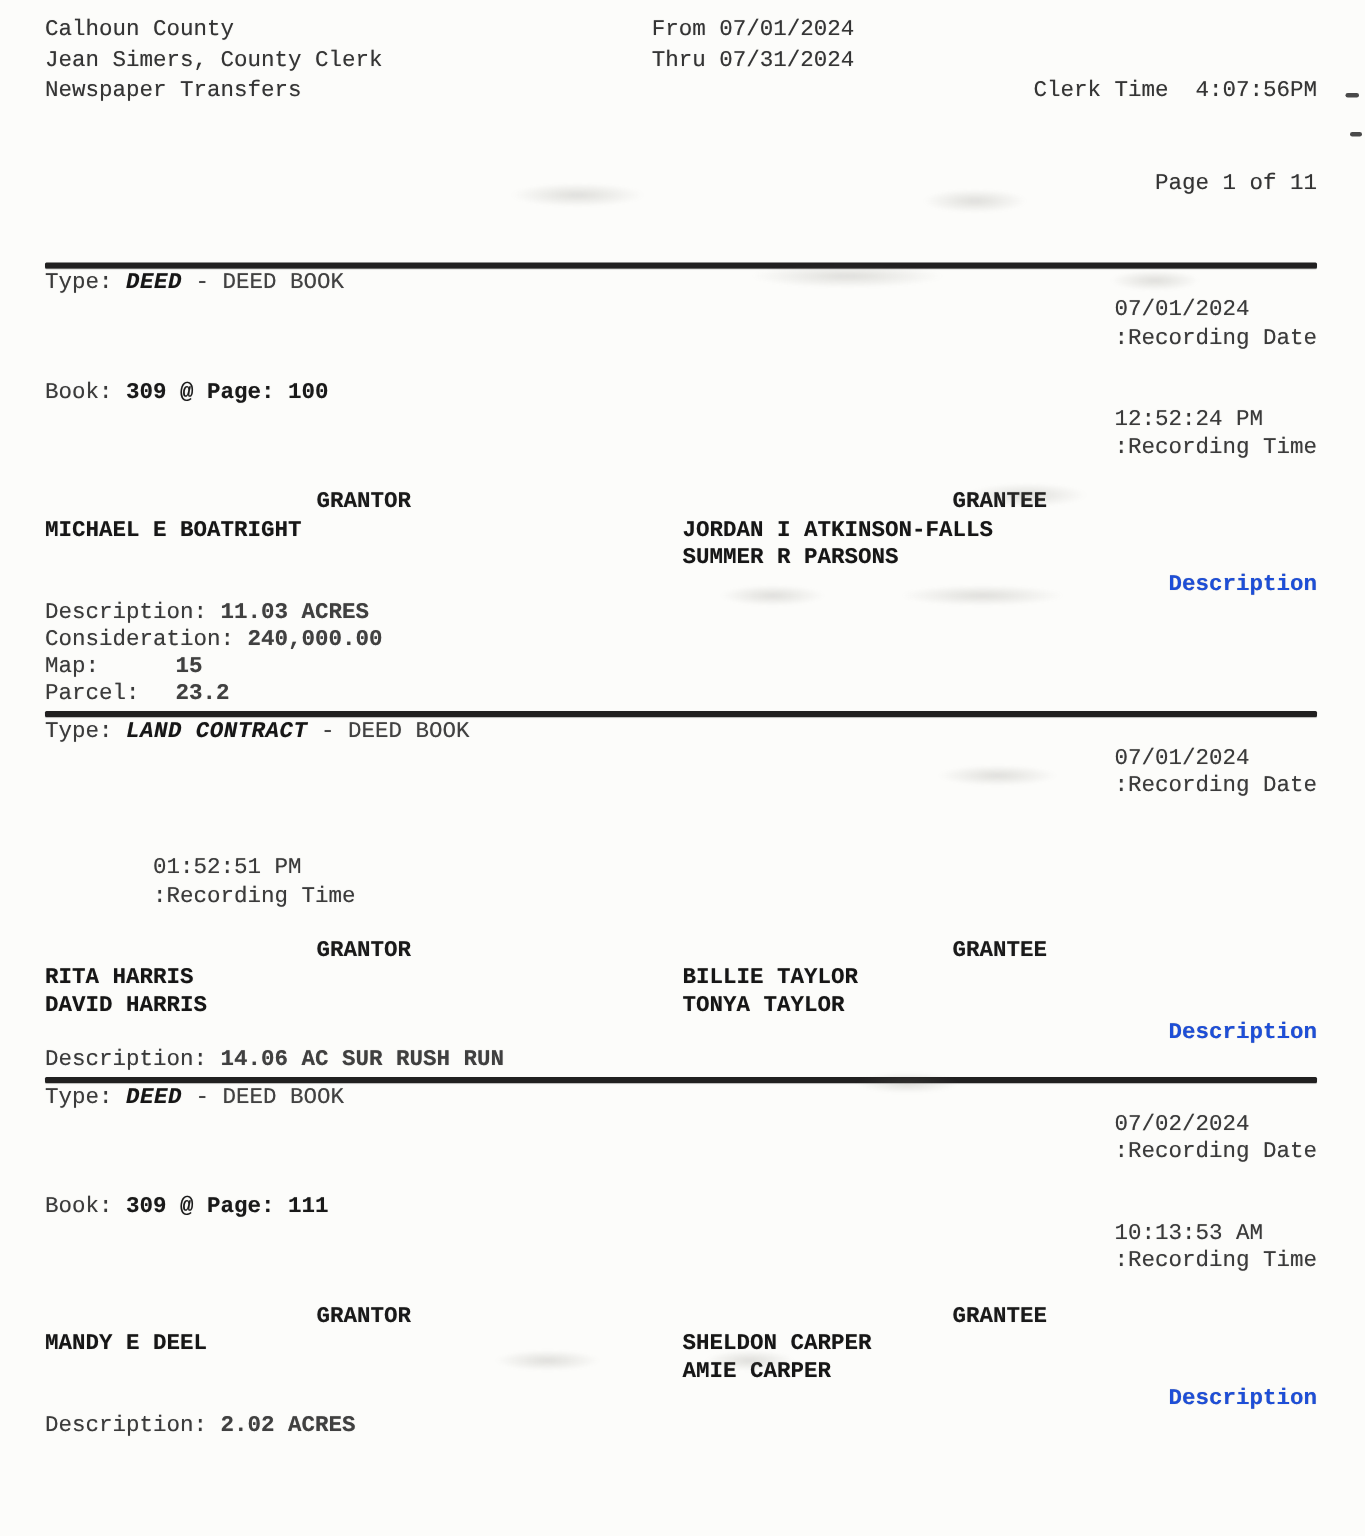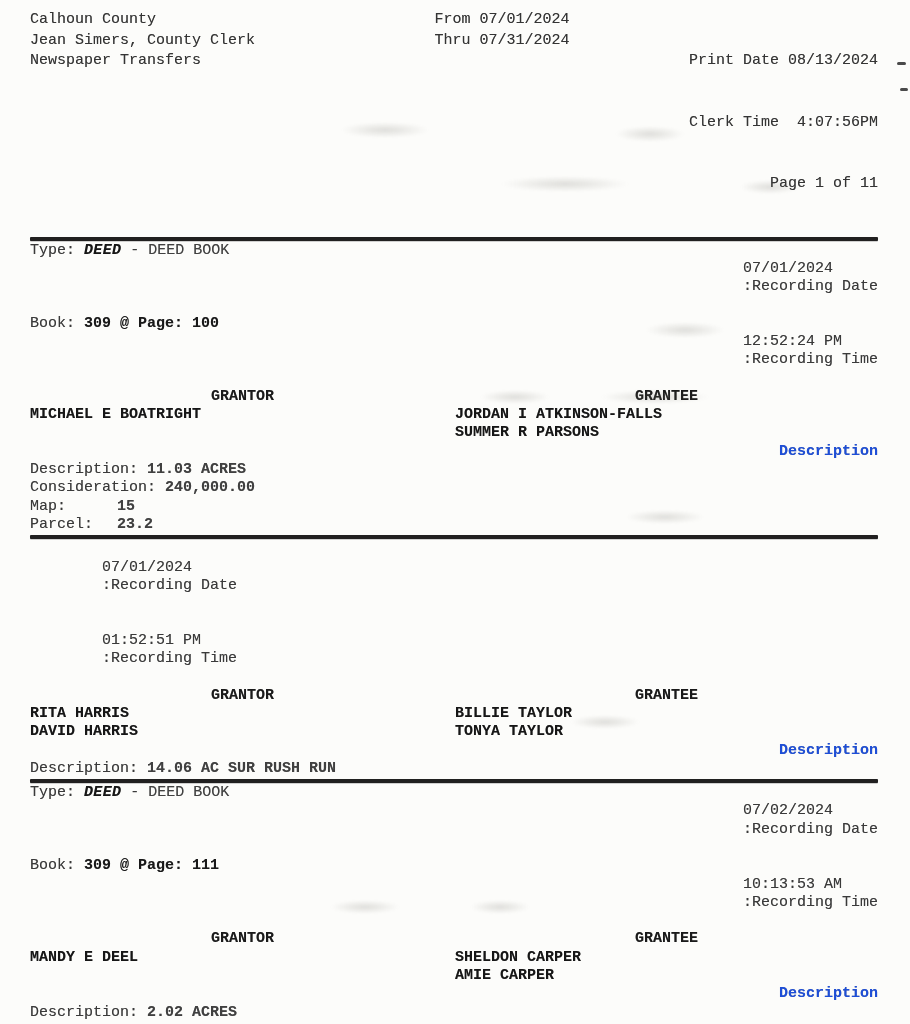--- a/index.html
+++ b/index.html
@@ -51,21 +51,20 @@
     <div class="h-left">
       <div>Calhoun County</div>
       <div>Jean Simers, County Clerk</div>
       <div>Newspaper Transfers</div>
     </div>
     <div class="h-mid">
       <div>From 07/01/2024</div>
       <div>Thru 07/31/2024</div>
     </div>
     <div class="h-right">
-      <div>Print Date 08/13/2024</div>
       <div>Clerk Time  4:07:56PM</div>
       <div>Page 1 of 11</div>
     </div>
   </header>
 
   <div class="rule"></div>
 
   <div id="records">
   <section class="record">
     <div class="row">
@@ -111,20 +110,26 @@
     <div class="details">
           <div class="detail-row"><span class="lbl">Description:</span> <span class="val">11.03 ACRES</span></div>
           <div class="detail-row"><span class="lbl">Consideration:</span> <span class="val">240,000.00</span></div>
           <div class="detail-row"><span class="lbl fixw">Map:</span> <span class="val">15</span></div>
           <div class="detail-row"><span class="lbl fixw">Parcel:</span> <span class="val">23.2</span></div>
         </div>
   </section>
 <div class="rule"></div>
   <section class="record">
     <div class="row">
+      <span class="left">
+        <span class="lbl">Type:</span>
+        <span class="typeval">LAND CONTRACT</span>
+        <span class="lbl">-</span>
+        <span class="bookkind">DEED BOOK</span>
+      </span>
       <span class="meta">
         <span>07/01/2024</span>
         <span>:Recording Date</span>
       </span>
     </div>
     <div class="row">
       <span class="meta">
         <span>01:52:51 PM</span>
         <span>:Recording Time</span>
       </span>

